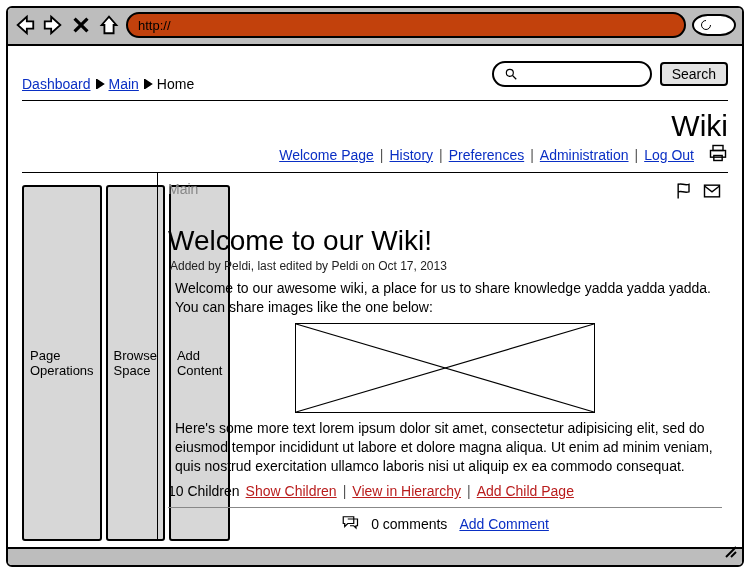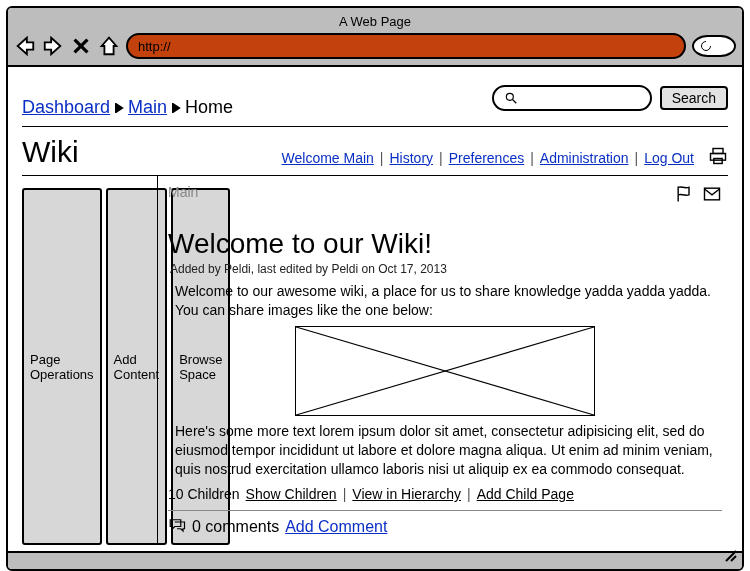--- a/index.html
+++ b/index.html
@@ -62,21 +62,21 @@
   .spinner svg { width: 12px; height: 12px; stroke:#000; stroke-width:2; fill:none; }
 
   .chrome-body { padding: 10px 14px 6px 14px; }
   .toprow {
     display: flex;
     align-items: center;
     justify-content: space-between;
     gap: 10px;
     padding-bottom: 6px;
   }
-  .breadcrumb { font-size: 18px; display: flex; align-items: center; gap: 4px; margin-top: 20px; }
+  .breadcrumb { font-size: 14px; display: flex; align-items: center; gap: 4px; margin-top: 20px; }
   .breadcrumb a { color: #0a2fc4; text-decoration: underline; }
   .bcsep svg { width:10px; height:10px; stroke:#000; stroke-width:2; fill:#000;}
   .searchgroup { display:flex; align-items:center; gap:8px;justify-content:space-between; }
   .searchbox {
     border: 2px solid #000;
     border-radius: 18px;
     background: #fff;
     height: 26px; width: 160px;
     display:flex; align-items:center; padding:0 10px;
   }
@@ -88,20 +88,21 @@
     padding: 2px 10px;
     font-family: inherit;
     font-size: 14px;
     cursor: pointer;
   }
   hr.sep { border:none; border-top:1.5px solid #000; margin:2px 0 6px 0;}
 
   .wikihead {
     display:flex; align-items:flex-end; justify-content:space-between;
     padding: 2px 0 6px 0;
+    flex-direction: column;
   }
   .wikititle { font-size: 30px; font-weight: normal; }
   .menulinks { display:flex; align-items:center; gap:6px; font-size:14px; }
   .menulinks a { color:#0a2fc4; text-decoration: underline; }
   .msep { color:#555; }
   .printericon { margin-left:8px; }
   .printericon svg { width:20px; height:20px; stroke:#000; stroke-width:1.7; fill:none;}
 
   .cols { display:flex; border-top:1.5px solid #000; }
   .side {
@@ -130,39 +131,38 @@
   .byline { font-size:12px; margin:2px 0 6px 2px; color:#222;}
   .bodytext { font-size:14px; line-height:1.35; margin:4px 7px;}
   .imgph {
     width: 300px; height: 90px;
     border:1.5px solid #000;
     margin: 6px auto;
     position:relative;
   }
   .imgph svg { position:absolute; inset:0; width:100%; height:100%; }
   .childrow { font-size:14px; display:flex; align-items:center; gap:6px; margin-top:8px; flex-wrap:wrap;}
-  .childrow a { color:#000000; text-decoration:underline;}
+  .childrow a { color:#b91c1c; text-decoration:underline;}
   hr.thin { border:none; border-top:1px solid #888; margin:8px 0 6px 0;}
-  .commentrow { font-size:16px; display:flex; align-items:center; gap:6px;}
+  .commentrow { font-size:14px; display:flex; align-items:center; gap:12px;justify-content:center;}
   .commentrow a { color:#0a2fc4; text-decoration:underline;}
   .commentrow svg { width:18px; height:16px; stroke:#000; stroke-width:1.6; fill:none;}
 
   .footer {
     background:#bdbdbd; height:18px; border-top:2px solid #000;
     position:relative;
   }
   .grip { position:absolute; right:4px; bottom:2px; }
   .grip svg { width:14px; height:14px; stroke:#000; stroke-width:2;}
 </style>
 </head>
 <body>
 
 <div class="window">
   <div class="titlebar">
-    <div class="title">A Web Page</div>
     <div class="navrow">
       <span class="navbtn">
         <svg viewBox="0 0 24 24">
             <path d="M14 3 L4 12 L14 21 L14 16 L21 16 L21 8 L14 8 Z"></path>
           </svg>
       </span>
       <span class="navbtn">
         <svg viewBox="0 0 24 24">
             <path d="M10 3 L20 12 L10 21 L10 16 L3 16 L3 8 L10 8 Z"></path>
           </svg>
@@ -209,21 +209,21 @@
               <line x1="15" y1="15" x2="21" y2="21"></line>
             </svg>
         </div>
         <button class="btn">Search</button>
       </div>
     </div>
     <hr class="sep">
     <div class="wikihead">
       <div class="wikititle">Wiki</div>
       <div class="menulinks">
-        <a href="#">Welcome Main</a>
+        <a href="#">Welcome Page</a>
         <span class="msep">|</span>
         <a href="#">History</a>
         <span class="msep">|</span>
         <a href="#">Preferences</a>
         <span class="msep">|</span>
         <a href="#">Administration</a>
         <span class="msep">|</span>
         <a href="#">Log Out</a>
         <span class="printericon">
           <svg viewBox="0 0 24 24">
@@ -231,22 +231,22 @@
               <rect x="3" y="9" width="18" height="8"></rect>
               <rect x="7" y="15" width="10" height="6"></rect>
             </svg>
         </span>
       </div>
     </div>
 
     <div class="cols">
       <div class="side">
         <button class="sidebtn">Page Operations</button>
+        <button class="sidebtn">Browse Space</button>
         <button class="sidebtn">Add Content</button>
-        <button class="sidebtn">Browse Space</button>
       </div>
       <div class="main">
         <div class="mainhead">
           <span class="crumb2">Main</span>
           <div class="mainicons">
             <span>
               <svg viewBox="0 0 24 24">
                   <path d="M5 3 L5 21 M5 4 C9 2 12 6 18 4 L18 13 C12 15 9 11 5 13"></path>
                 </svg>
             </span>

